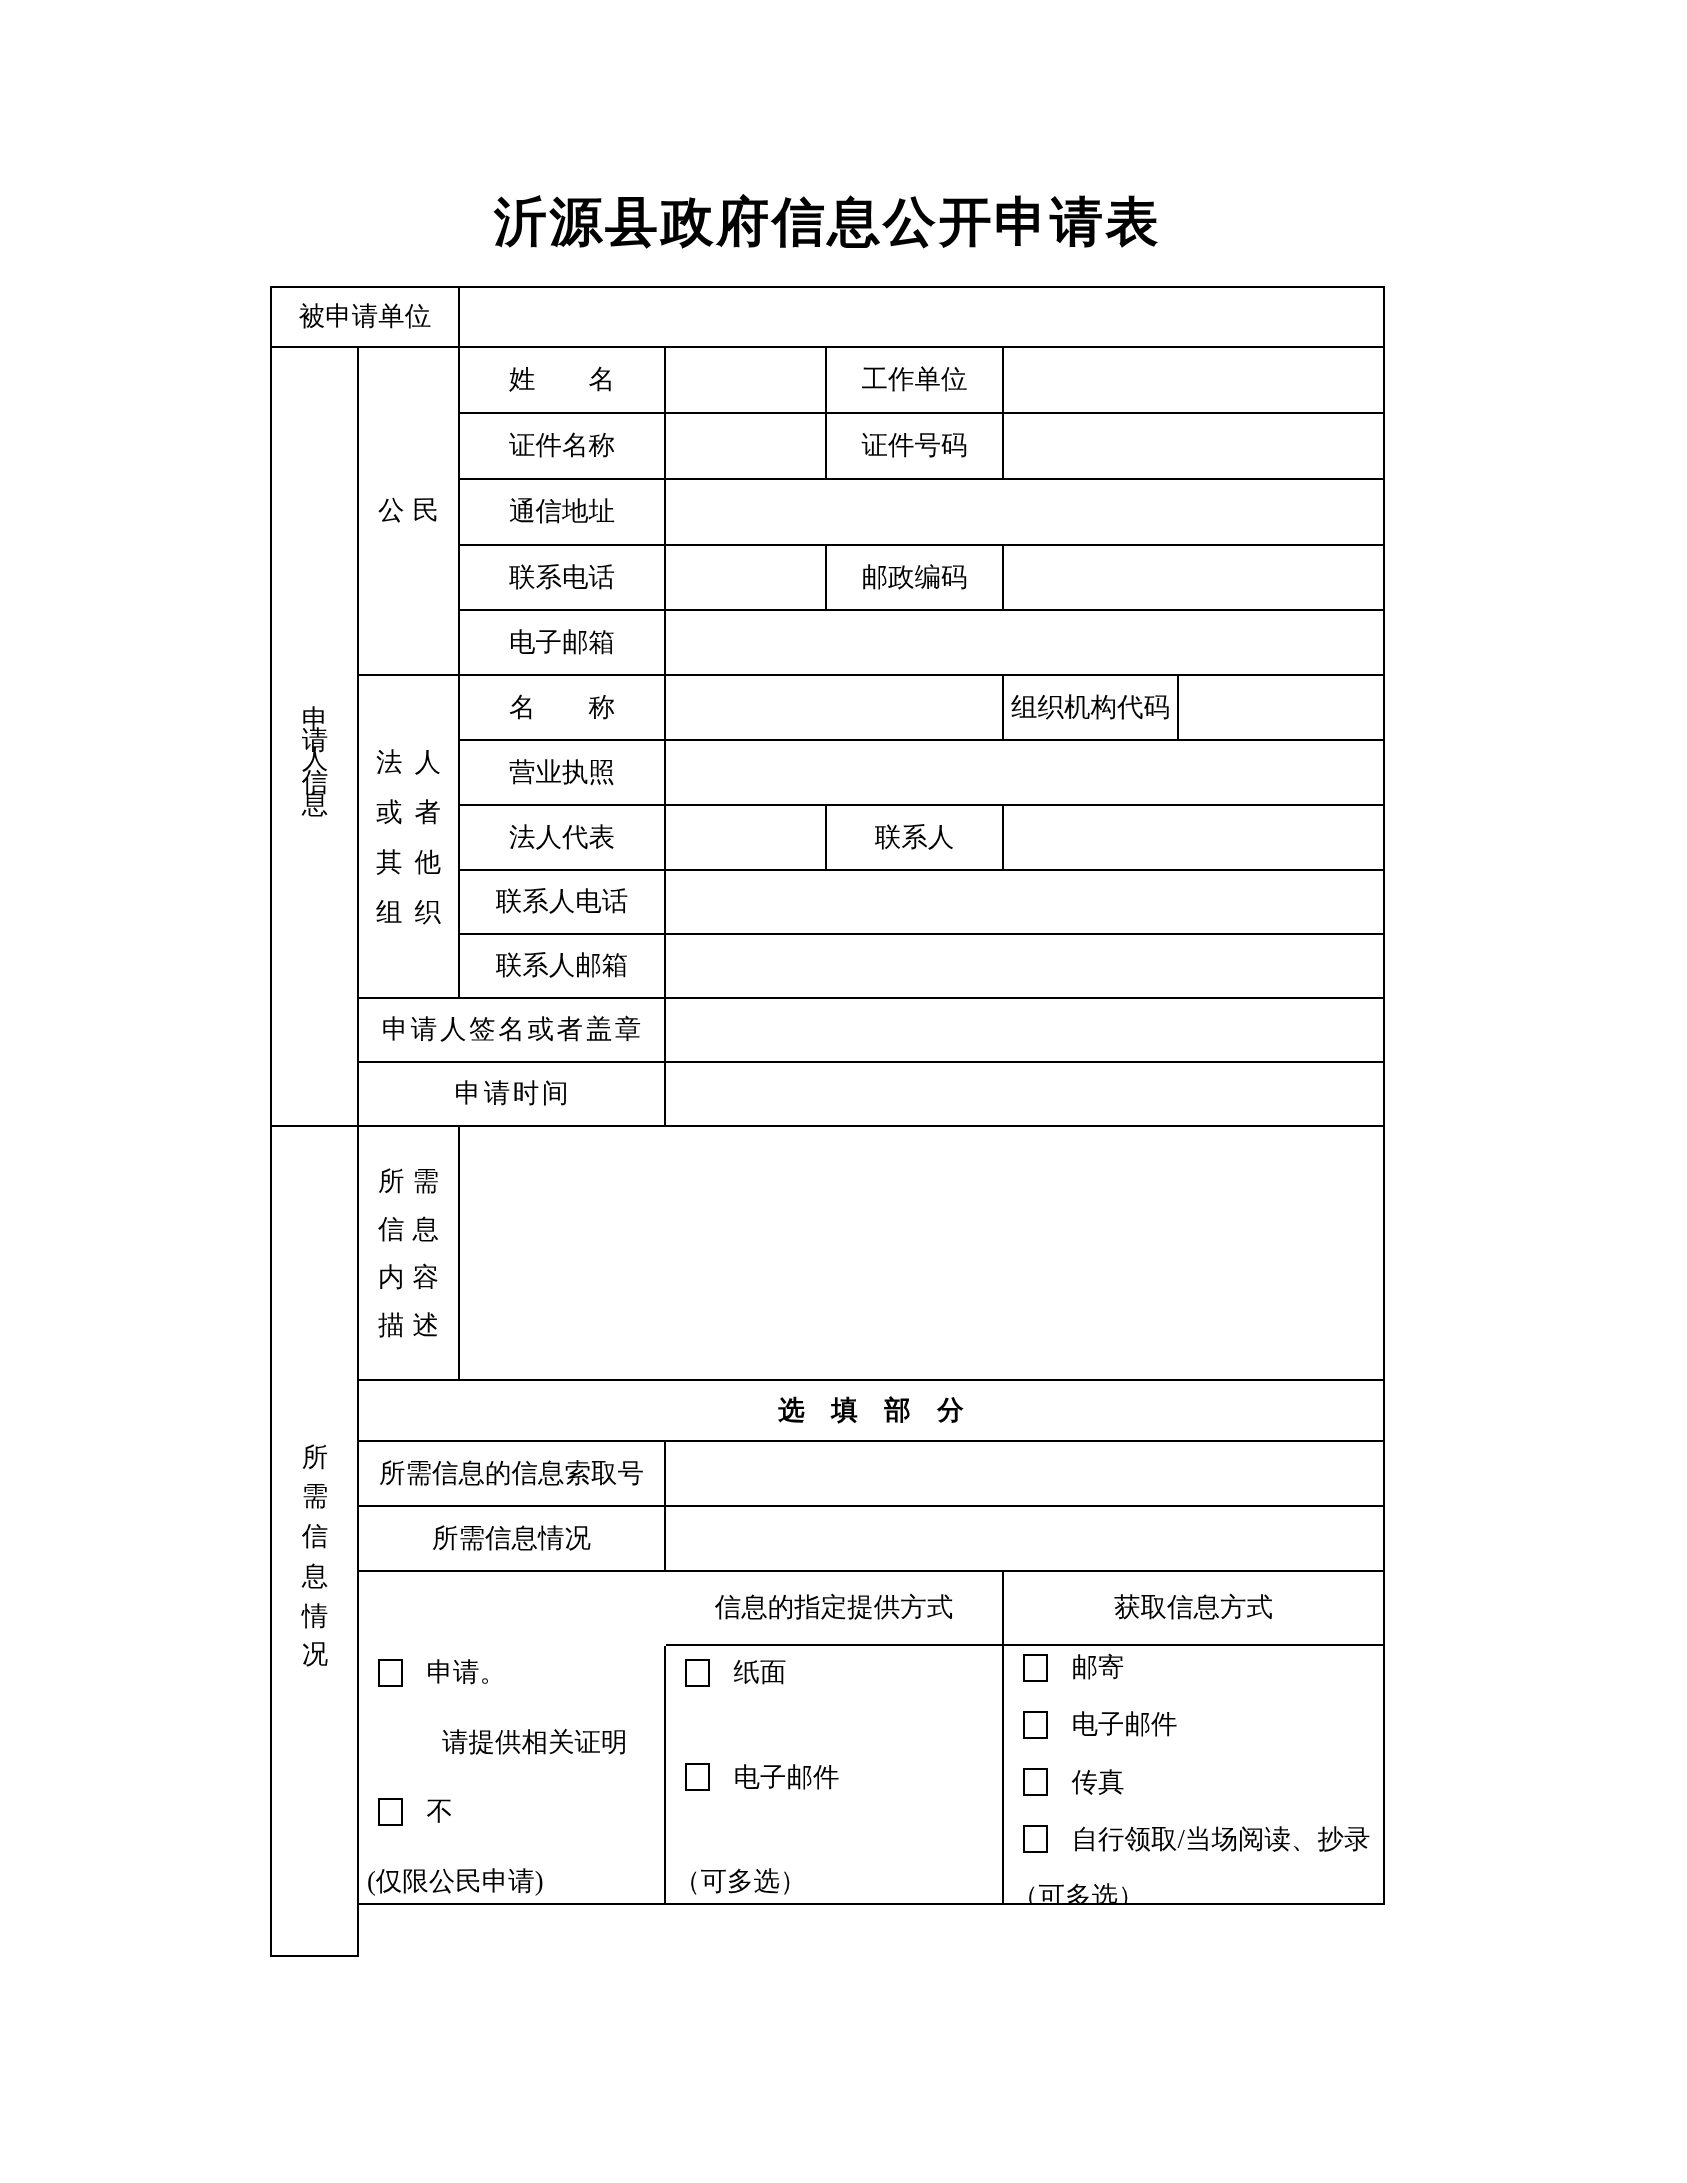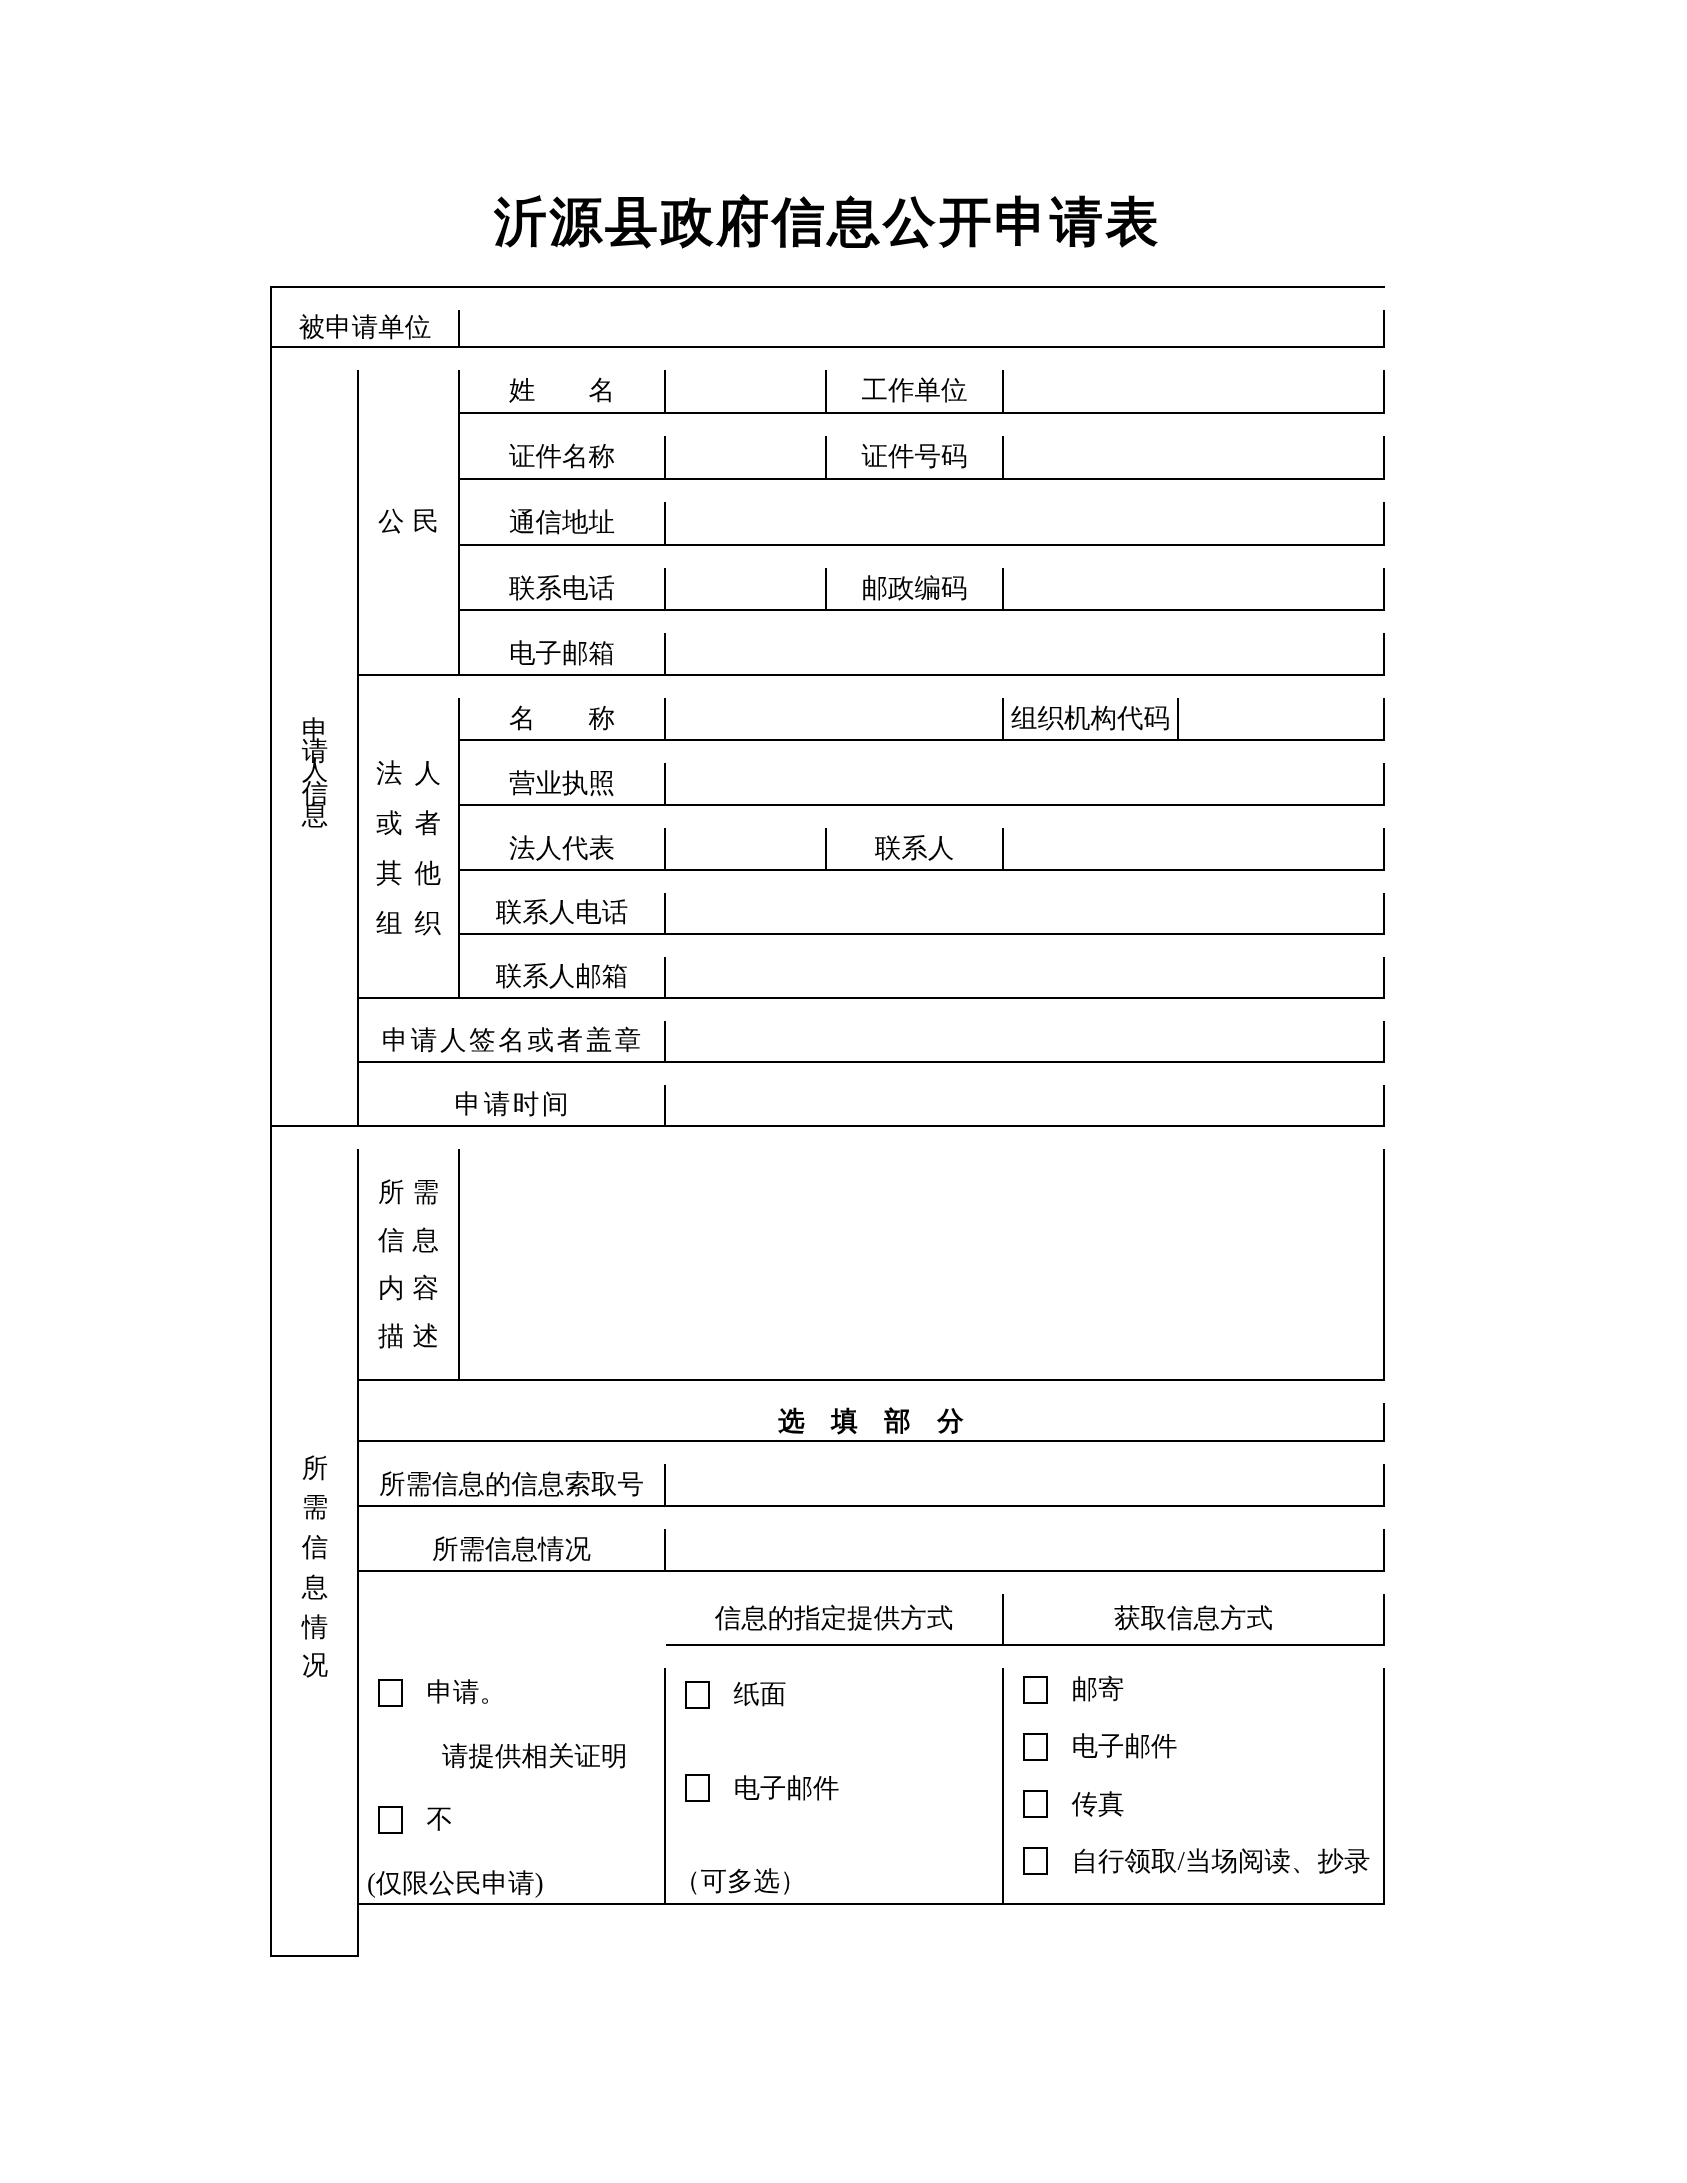--- a/index.html
+++ b/index.html
@@ -17,21 +17,20 @@
     display:grid;
     grid-template-columns:87px 101px 206px 161px 177px 175px 206px;
     grid-template-rows:60px 66px 66px 66px 65px 65px 65px 65px 65px 64px 64px 64px 64px 254px 61px 65px 65px 74px 259px 52px;
     border-top:2px solid #000;border-left:2px solid #000;
   }
   .c{
     border-right:2px solid #000;border-bottom:2px solid #000;
     display:flex;align-items:center;justify-content:center;
     font-size:26.5px;line-height:1.25;overflow:hidden;box-sizing:border-box;
     white-space:nowrap;
-    margin-top:22px;
   }
   .sp1{letter-spacing:.30em;text-indent:.30em}  
   .sp2{letter-spacing:.10em;text-indent:.10em}  
   .vert span{
     writing-mode:vertical-rl;text-orientation:upright;
     letter-spacing:.8em;
   }
   .vert2 span{
     writing-mode:vertical-rl;text-orientation:upright;
     letter-spacing:1.5em;

